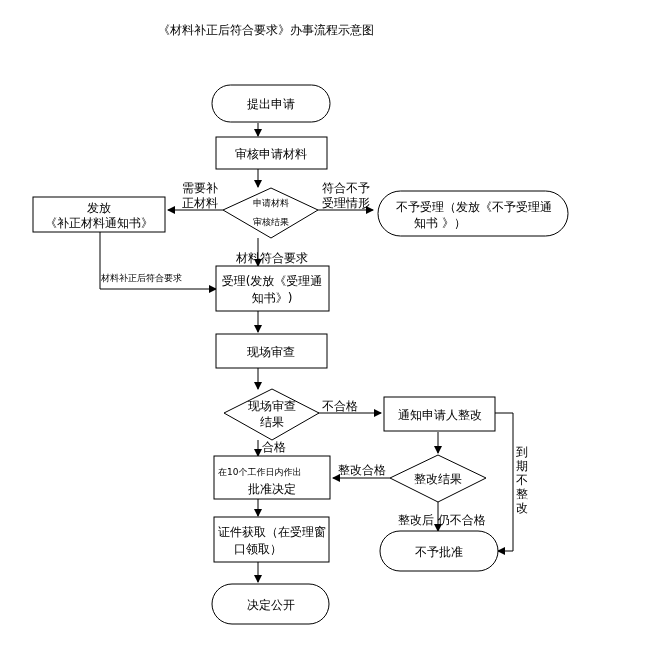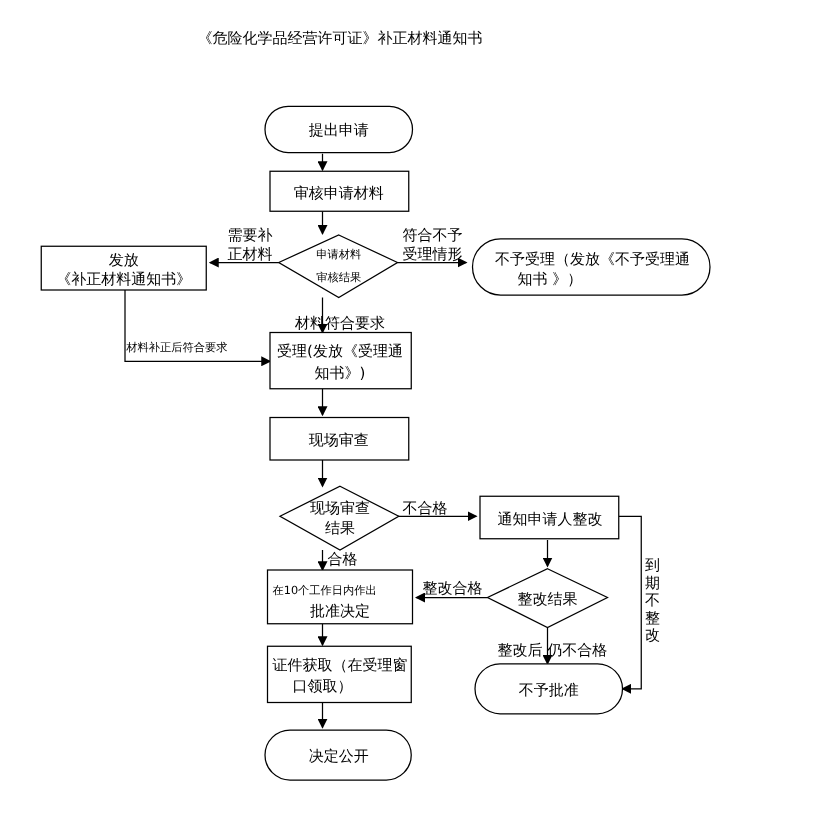--- a/index.html
+++ b/index.html
@@ -7,21 +7,21 @@
   #title{position:absolute;left:158px;top:22px;font-size:12px;white-space:nowrap;}
   svg{position:absolute;left:0;top:0;}
   .t{font-size:12px;font-family:"DejaVu Sans",sans-serif;fill:#000;}
   .ts{font-size:9px;font-family:"DejaVu Sans",sans-serif;fill:#000;}
   .shape{fill:#fff;stroke:#000;stroke-width:1;}
   .ln{stroke:#000;stroke-width:1;fill:none;}
 </style>
 </head>
 <body>
 
-<div id="title">《危险化学品经营许可证》补正材料通知书</div>
+<div id="title">《材料补正后符合要求》办事流程示意图</div>
 
 <svg width="650" height="650" viewBox="0 0 650 650">
   <defs>
     <marker id="ar" markerWidth="8" markerHeight="8" refX="7" refY="4" orient="auto" markerUnits="userSpaceOnUse">
       <path d="M0,0 L8,4 L0,8 Z" fill="#000"></path>
     </marker>
   </defs>
 
   <g>
     <line class="ln" x1="258" y1="123" x2="258" y2="136" marker-end="url(#ar)"></line>

